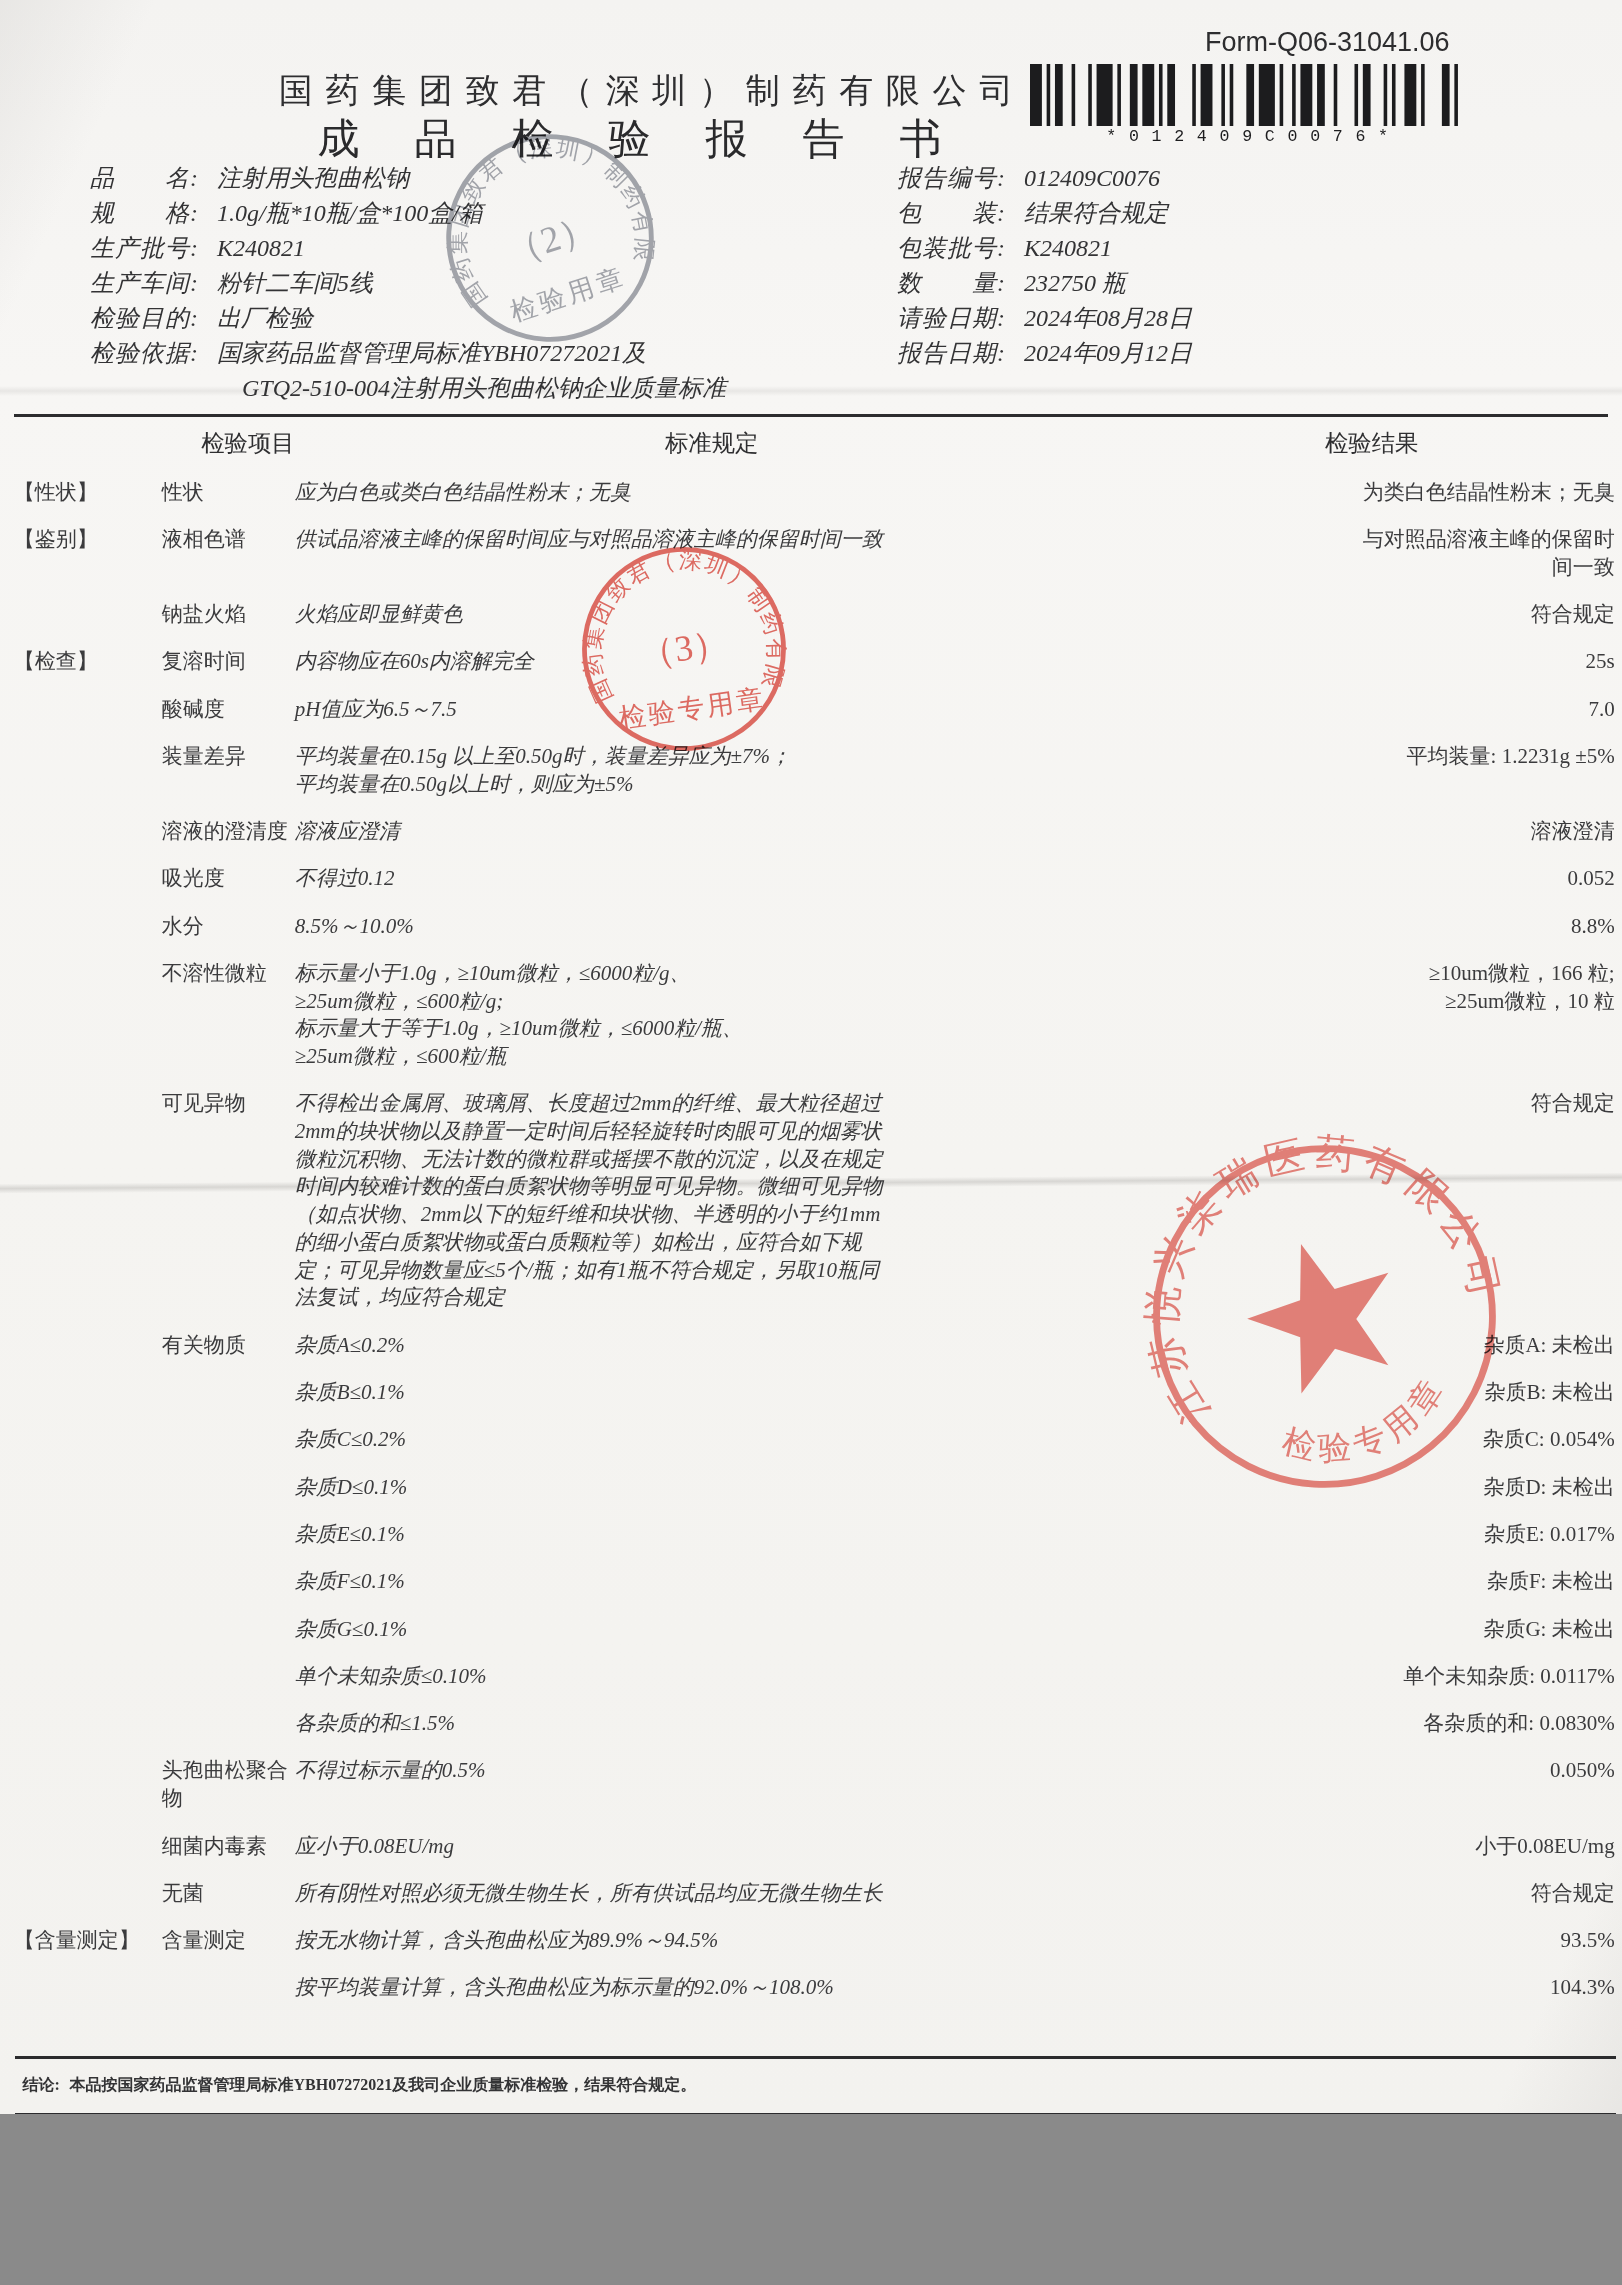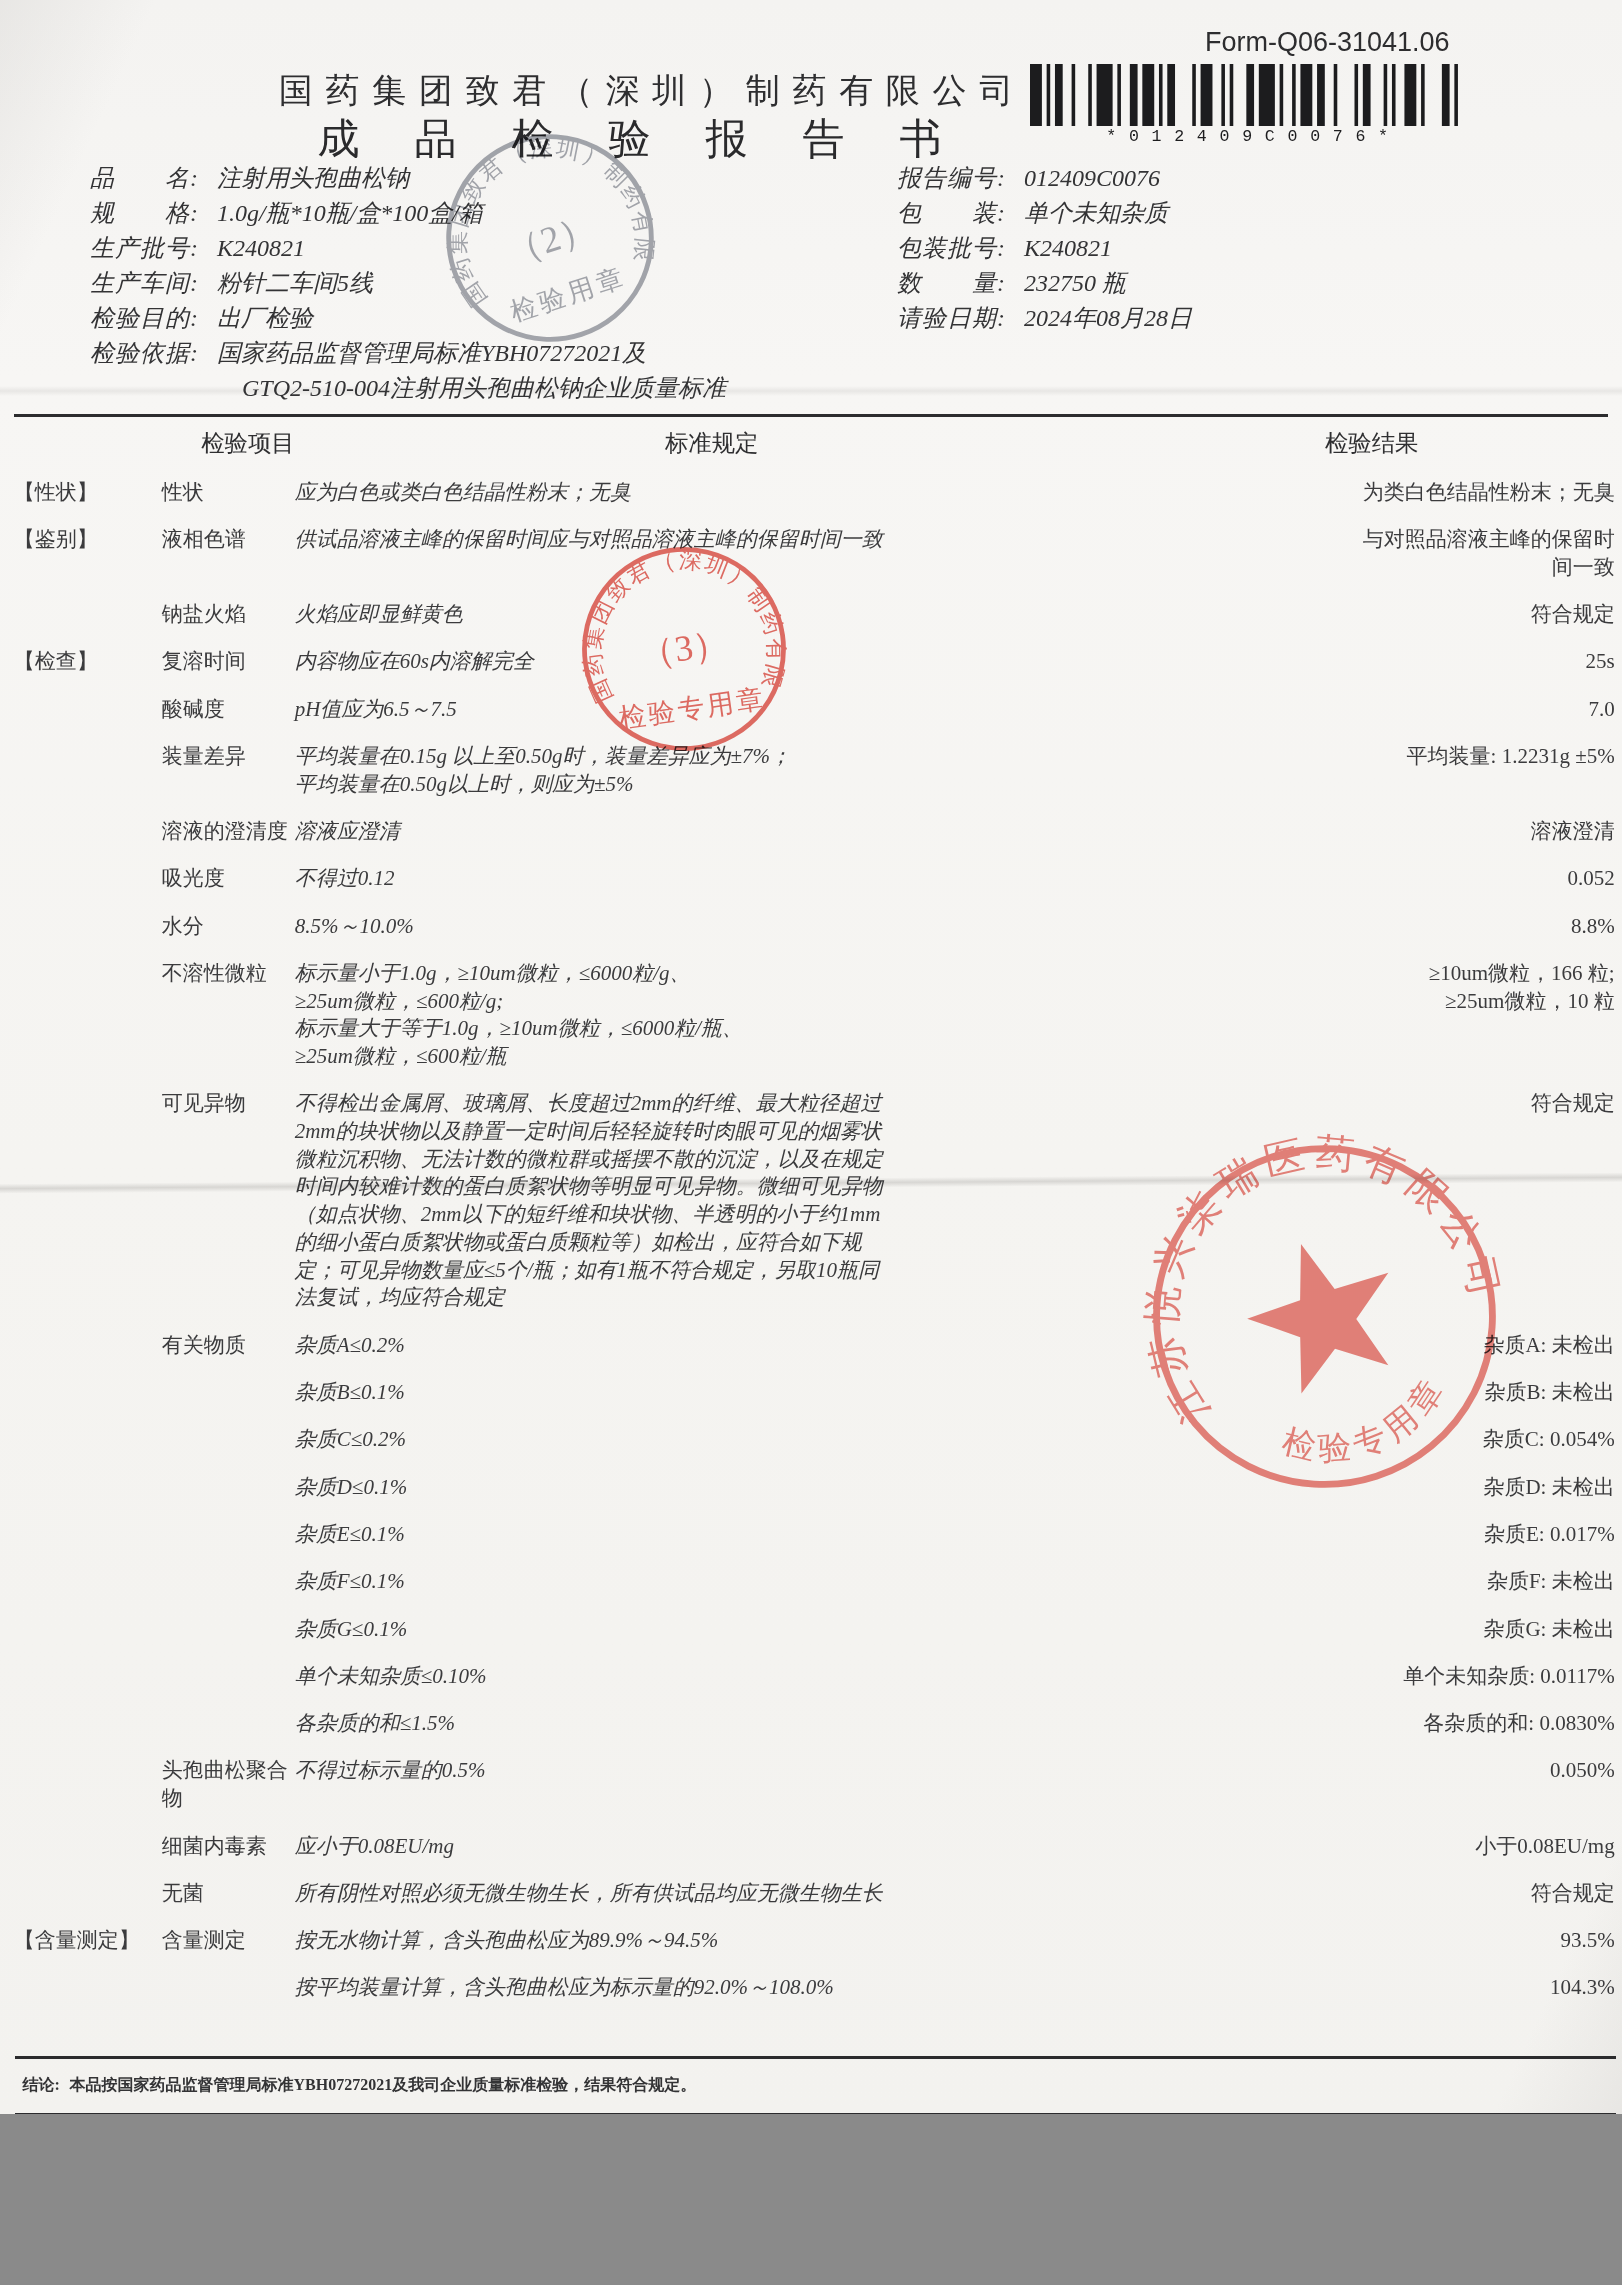--- a/index.html
+++ b/index.html
@@ -113,24 +113,25 @@
         <div class="info-line"><span class="lbl">品　　名:</span><span>注射用头孢曲松钠</span></div>
         <div class="info-line"><span class="lbl">规　　格:</span><span>1.0g/瓶*10瓶/盒*100盒/箱</span></div>
         <div class="info-line"><span class="lbl">生产批号:</span><span>K240821</span></div>
         <div class="info-line"><span class="lbl">生产车间:</span><span>粉针二车间5线</span></div>
         <div class="info-line"><span class="lbl">检验目的:</span><span>出厂检验</span></div>
         <div class="info-line"><span class="lbl">检验依据:</span><span>国家药品监督管理局标准YBH07272021及</span></div>
         <div class="info-line cont"><span>GTQ2-510-004注射用头孢曲松钠企业质量标准</span></div>
       </div>
     <div class="info-col info-right" id="info-right">
         <div class="info-line"><span class="lbl">报告编号:</span><span>012409C0076</span></div>
-        <div class="info-line"><span class="lbl">包　　装:</span><span>单个未知杂质</span></div>
+        <div class="info-line"><span class="lbl">包　　装:</span><span>结果符合规定</span></div>
         <div class="info-line"><span class="lbl">包装批号:</span><span>K240821</span></div>
         <div class="info-line"><span class="lbl">数　　量:</span><span>232750 瓶</span></div>
         <div class="info-line"><span class="lbl">请验日期:</span><span>2024年08月28日</span></div>
+        <div class="info-line"><span class="lbl">报告日期:</span><span>2024年09月12日</span></div>
       </div>
   </div>
 
   <div class="rule top-rule"></div>
 
   <div class="table-area">
     <div class="thead">
       <div class="h-item">检验项目</div>
       <div class="h-std">标准规定</div>
       <div class="h-res">检验结果</div>

